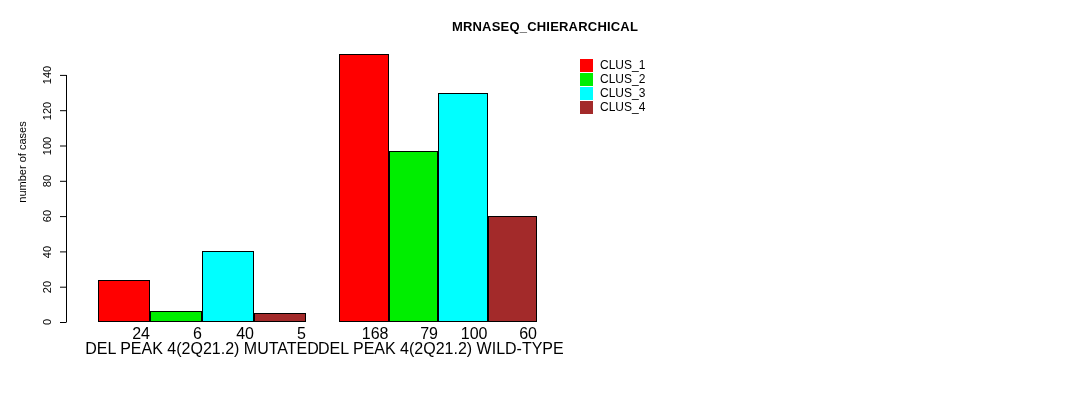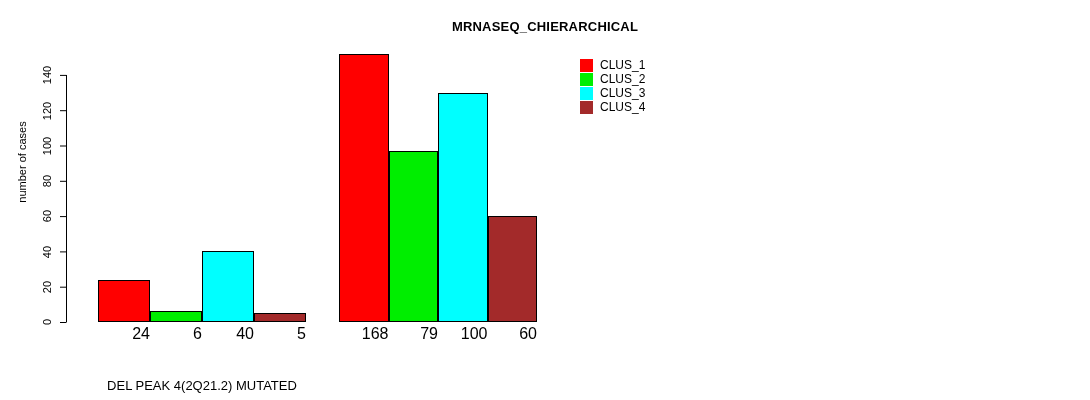--- a/index.html
+++ b/index.html
@@ -65,24 +65,23 @@
     border: 1px solid #000000;
   }
   .bar-value {
     position: absolute;
     font-size: 16px;
     text-align: right;
     white-space: nowrap;
   }
   .group-label {
     position: absolute;
-    font-size: 13px;
+    font-size: 16px;
     text-align: center;
     white-space: nowrap;
-    margin-top: 38px;
   }
   .footnote {
     position: absolute;
     font-size: 12px;
     text-align: center;
     white-space: nowrap;
   }
   
   .legend {
     position: absolute;
@@ -154,20 +153,21 @@
   <div class="bar" style="left:339px; width:49.5px; top:53.8px;  height:268.2px; background:#FF0000;"></div>
   <div class="bar" style="left:388.5px; width:49.5px; top:150.9px; height:171.1px; background:#00EE00;"></div>
   <div class="bar" style="left:438px; width:49.5px; top:92.6px;  height:229.4px; background:#00FFFF;"></div>
   <div class="bar" style="left:487.5px; width:49.5px; top:216.1px; height:105.9px; background:#A32A2A;"></div>
 
   <div class="bar-value" style="left:339px;   width:49.5px; top:325px;">168</div>
   <div class="bar-value" style="left:388.5px; width:49.5px; top:325px;">79</div>
   <div class="bar-value" style="left:438px;   width:49.5px; top:325px;">100</div>
   <div class="bar-value" style="left:487.5px; width:49.5px; top:325px;">60</div>
 
+  <div class="group-label" style="left:318px; width:240px; top:340px;">DEL PEAK  4(2Q21.2) WILD-TYPE</div>
 
   <div class="legend">
     <div class="legend-row">
       <div class="legend-swatch" style="background:#FF0000;"></div>
       <div class="legend-label">CLUS_1</div>
     </div>
     <div class="legend-row">
       <div class="legend-swatch" style="background:#00EE00;"></div>
       <div class="legend-label">CLUS_2</div>
     </div>

